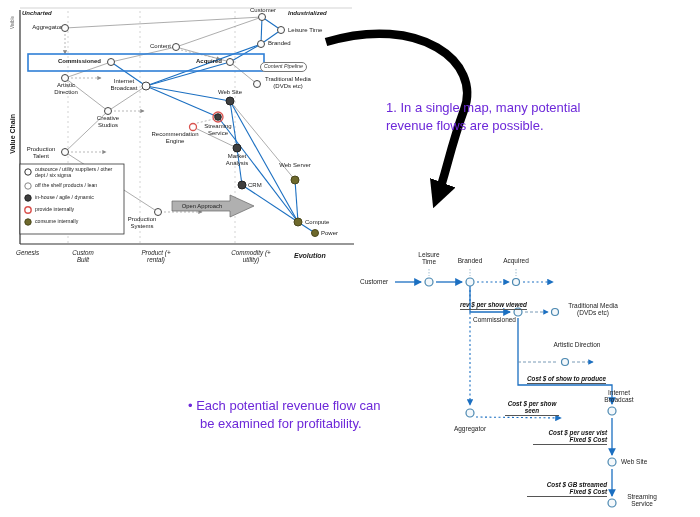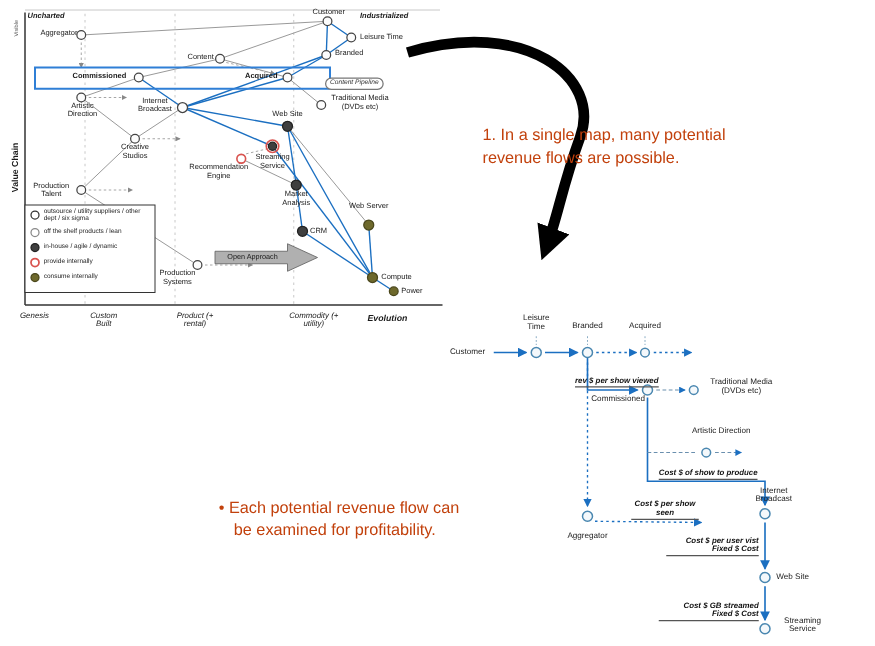--- a/index.html
+++ b/index.html
@@ -10,21 +10,21 @@
   .nw { white-space:nowrap; }
   .ctr { text-align:center; }
   .rt { text-align:right; }
   .b { font-weight:bold; }
   .i { font-style:italic; }
   .small { font-size:5.2px; color:#222; }
   .axis { font-size:6.3px; font-style:italic; color:#222; }
   .cost { font-size:6.3px; font-weight:bold; font-style:italic; color:#111;
           border-bottom:1px solid #555; padding-bottom:1px; }
   .flowtxt { font-size:6.5px; color:#222; }
-  .note { font-size:13px; color:#c2410c; line-height:1.35; z-index:3; position:absolute; }
+  .note { font-size:13px; color:#6d28d9; line-height:1.35; z-index:3; position:absolute; }
   .rot { transform:rotate(-90deg); }
   .pill { border:1px solid #777; border-radius:6px; padding:1px 3px; font-size:5.3px;
           font-style:italic; background:#fff; color:#333; }
   svg { display:block; }
   #arrow-overlay { position:absolute; left:0; top:0; z-index:1; pointer-events:none; }
 </style>
 </head>
 <body>
 
 <svg id="arrow-overlay" width="700" height="517">
@@ -173,21 +173,21 @@
   <div class="lbl small" style="left:27px;top:217px;width:86px;">consume internally</div>
 
   <div class="lbl axis nw" style="left:8px;top:247px;">Genesis</div>
   <div class="lbl axis ctr" style="left:58px;top:247px;width:34px;">Custom Built</div>
   <div class="lbl axis ctr" style="left:128px;top:247px;width:40px;">Product (+ rental)</div>
   <div class="lbl axis ctr" style="left:220px;top:247px;width:46px;">Commodity (+ utility)</div>
   <div class="lbl b i nw" style="left:286px;top:250px;font-size:7px;">Evolution</div>
 </div>
 
 <div class="note" style="left:386px;top:99px;width:232px;">1. In a single map, many potential revenue flows are possible.</div>
-<div class="note" style="left:175px;top:397px;width:208px;padding-left:12px;text-indent:-12px;">• Each potential revenue flow can be examined for profitability.</div>
+<div class="note" style="left:188px;top:397px;width:208px;padding-left:12px;text-indent:-12px;">• Each potential revenue flow can be examined for profitability.</div>
 
 <div class="panel" id="flow-panel" style="left:355px; top:245px; width:345px; height:272px;">
 
   <svg width="345" height="272">
     <defs>
       <marker id="abf" viewBox="0 0 8 8" refX="7" refY="4" markerWidth="6" markerHeight="6" orient="auto">
         <path d="M0,0 L8,4 L0,8 z" fill="#1b6fc1"></path>
       </marker>
     </defs>
 

